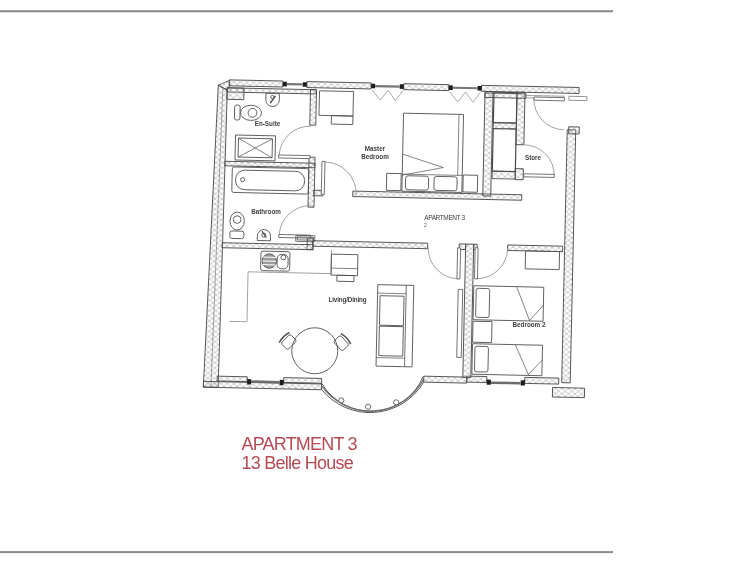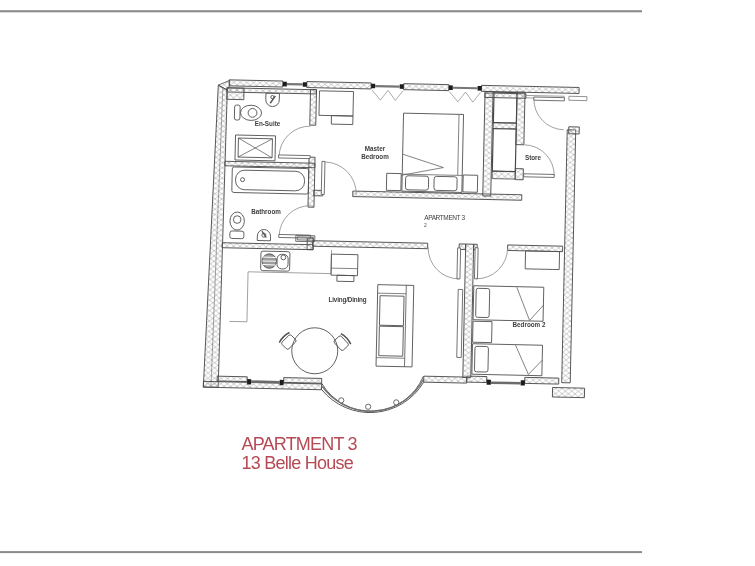--- a/index.html
+++ b/index.html
@@ -1,17 +1,17 @@
 <!DOCTYPE html>
 <html><head>
 <meta charset="utf-8">
 <style>
   html,body{margin:0;padding:0;background:#ffffff;}
   .page{position:relative;width:613px;height:566px;background:#fff;overflow:hidden;
-        font-family:"Liberation Sans", sans-serif;padding-left:29px;}
+        font-family:"Liberation Sans", sans-serif;}
   svg{position:absolute;left:0;top:0;}
   text{font-family:"Liberation Sans", sans-serif;}
 </style>
 </head>
 <body>
 <div class="page">
 <svg width="755" height="566" viewBox="0 0 755 566">
 <defs>
   <pattern id="hx" width="6.5" height="5.2" patternUnits="userSpaceOnUse">
     <path d="M0,5.2 L6.5,0 M0,0 L6.5,5.2" fill="none" stroke="#a6a6a6" stroke-width="0.6"></path>

